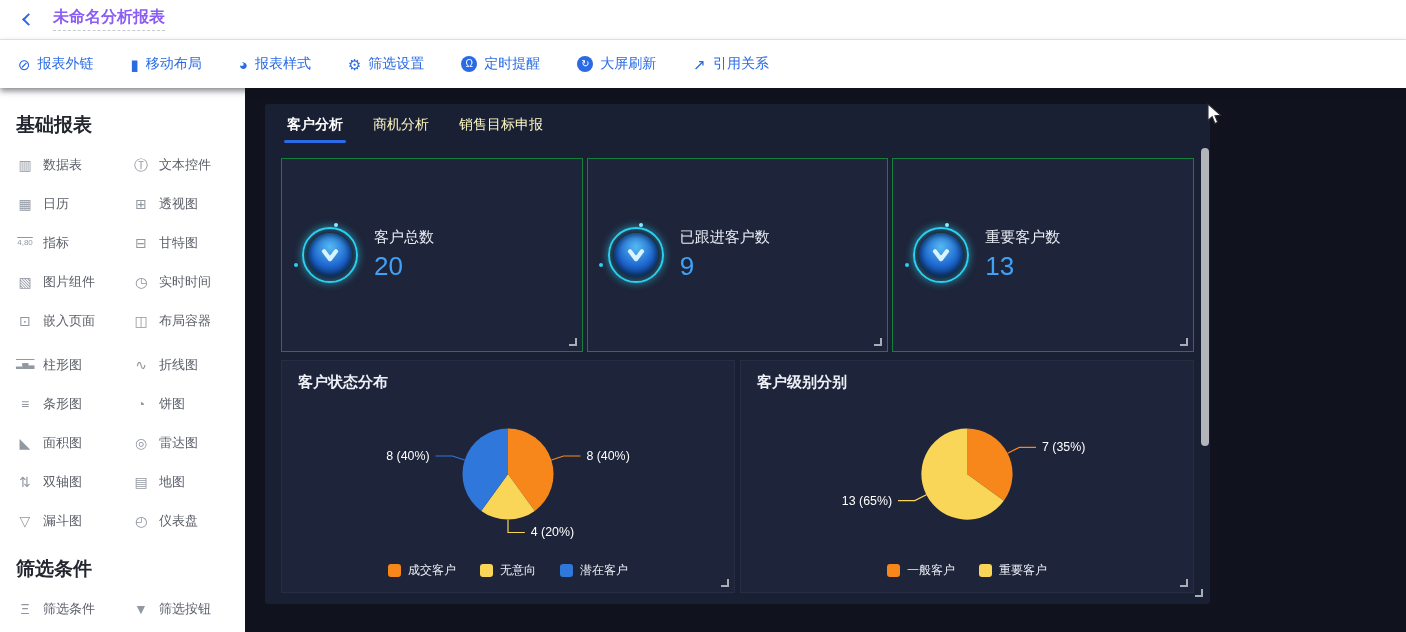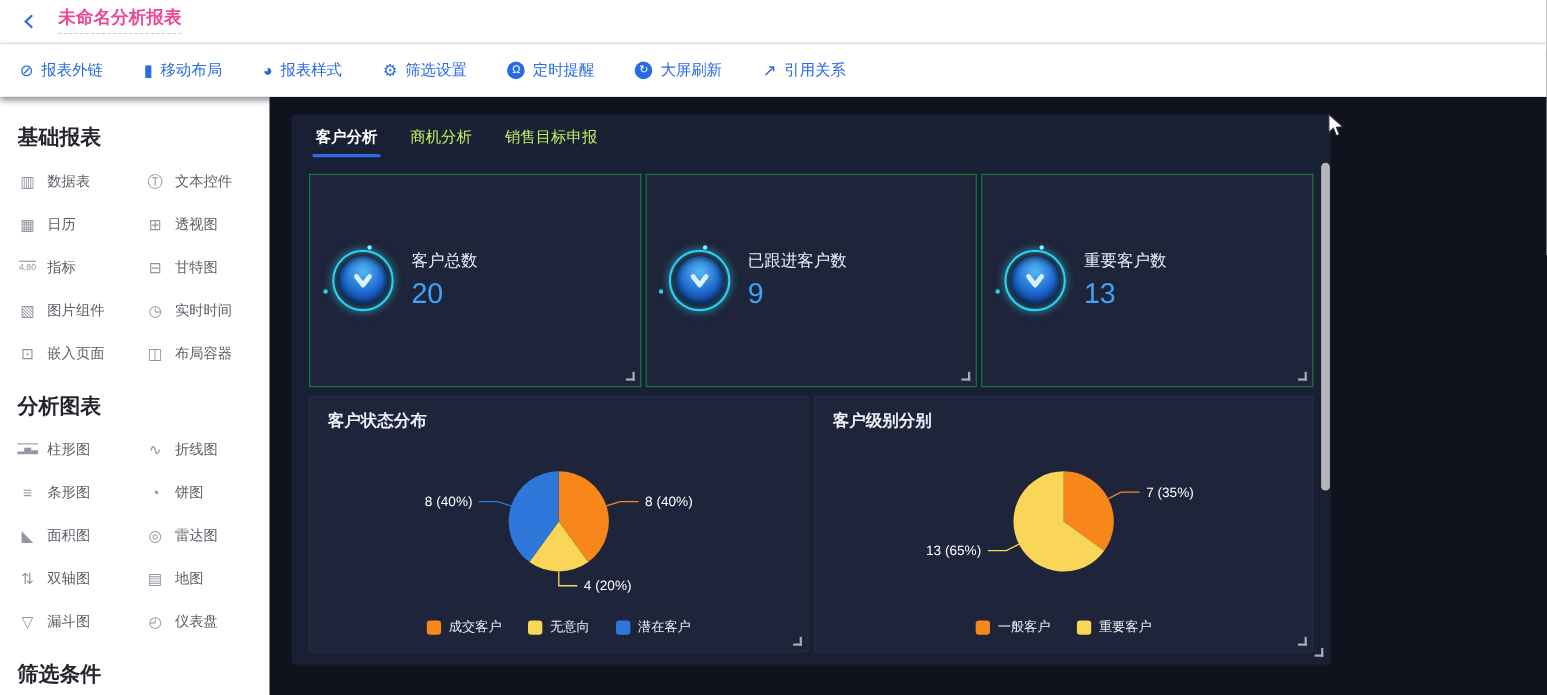--- a/index.html
+++ b/index.html
@@ -6,21 +6,21 @@
   html,body { width:1406px; height:632px; overflow:hidden; }
   body { font-family:"Liberation Sans","DejaVu Sans",sans-serif; background:#fff; }
 
   
   .titlebar { height:40px; background:#fff; display:flex; align-items:center; gap:15px;
               padding:0 18px; border-bottom:1px solid #ebedf0; }
   .back-btn { width:20px; height:20px; display:flex; align-items:center; justify-content:center;
               cursor:pointer; background:none; border:none; }
   .chev { width:9px; height:9px; border-left:2px solid #2a6ae4; border-bottom:2px solid #2a6ae4;
           transform:rotate(45deg); display:block; }
-  .doc-title { font-size:16px; font-weight:700; color:#ec4899; line-height:1.1;
+  .doc-title { font-size:16px; font-weight:700; color:#8b5cf6; line-height:1.1;
                border-bottom:1px dashed #c6c9d0; padding-bottom:5px; cursor:text; }
 
   
   .toolbar { height:48px; background:#fff; display:flex; align-items:center; gap:37px;
              padding:0 18px; position:relative; z-index:5;
              box-shadow:0 3px 6px rgba(15,18,29,.5); }
   .tb-item { display:flex; align-items:center; gap:7px; font-size:14px; color:#2a6ae4;
              background:none; border:none; cursor:pointer; font-family:inherit; }
   .tb-icon { font-size:15px; line-height:1; color:#2a6ae4; }
   .tb-circle { width:16px; height:16px; border-radius:50%; background:#2a6ae4; color:#fff;
@@ -37,21 +37,21 @@
   .sb-icon { width:18px; flex:none; text-align:center; color:#9298a2; font-size:14px; line-height:1; }
   .sb-icon.glyph-sm { font-size:8px; text-decoration:overline; letter-spacing:0; }
   .sb-section { margin-bottom:26px; }
 
   
   .canvas { flex:1; position:relative; background:#10131e; overflow:hidden; }
   .panel { position:absolute; left:20px; top:16px; width:945px; height:500px;
            background:#1a2033; border-radius:3px; padding:10px 16px 15px; }
 
   .tabs { list-style:none; display:flex; gap:30px; padding:2px 0 10px 6px; }
-  .tab { font-size:14px; color:#bef264; cursor:pointer; position:relative; padding-bottom:9px; }
+  .tab { font-size:14px; color:#fef9c3; cursor:pointer; position:relative; padding-bottom:9px; }
   .tab.active { color:#fff; font-weight:700; }
   .tab.active::after { content:''; position:absolute; left:-3px; right:-3px; bottom:0;
                        height:3px; background:#2a6ae4; border-radius:2px; }
 
   .kpi-row { display:flex; gap:4px; height:194px; margin-top:5px; }
   .kpi-card { flex:1; background:#1e2439; border:1px solid #15803d; position:relative;
               display:flex; align-items:center; gap:16px; padding-left:20px; cursor:move; }
   .kpi-icon { position:relative; width:44px; height:44px; border-radius:50%; flex:none; margin:0 6px;
               background:radial-gradient(circle at 50% 32%, #55b9f2 0%, #1d66cf 52%, #0d2c5c 88%);
               display:flex; align-items:center; justify-content:center;
@@ -168,21 +168,20 @@
               <span class="sb-icon">⊡</span>
               <span>嵌入页面</span>
             </div>
             <div class="sb-item">
               <span class="sb-icon">◫</span>
               <span>布局容器</span>
             </div>
           </div>
         </div>
         <div class="sb-section">
-          <h3>分析图表</h3>
           <div class="sb-grid">
             <div class="sb-item">
               <span class="sb-icon glyph-sm">▂▅▃</span>
               <span>柱形图</span>
             </div>
             <div class="sb-item">
               <span class="sb-icon">∿</span>
               <span>折线图</span>
             </div>
             <div class="sb-item">

